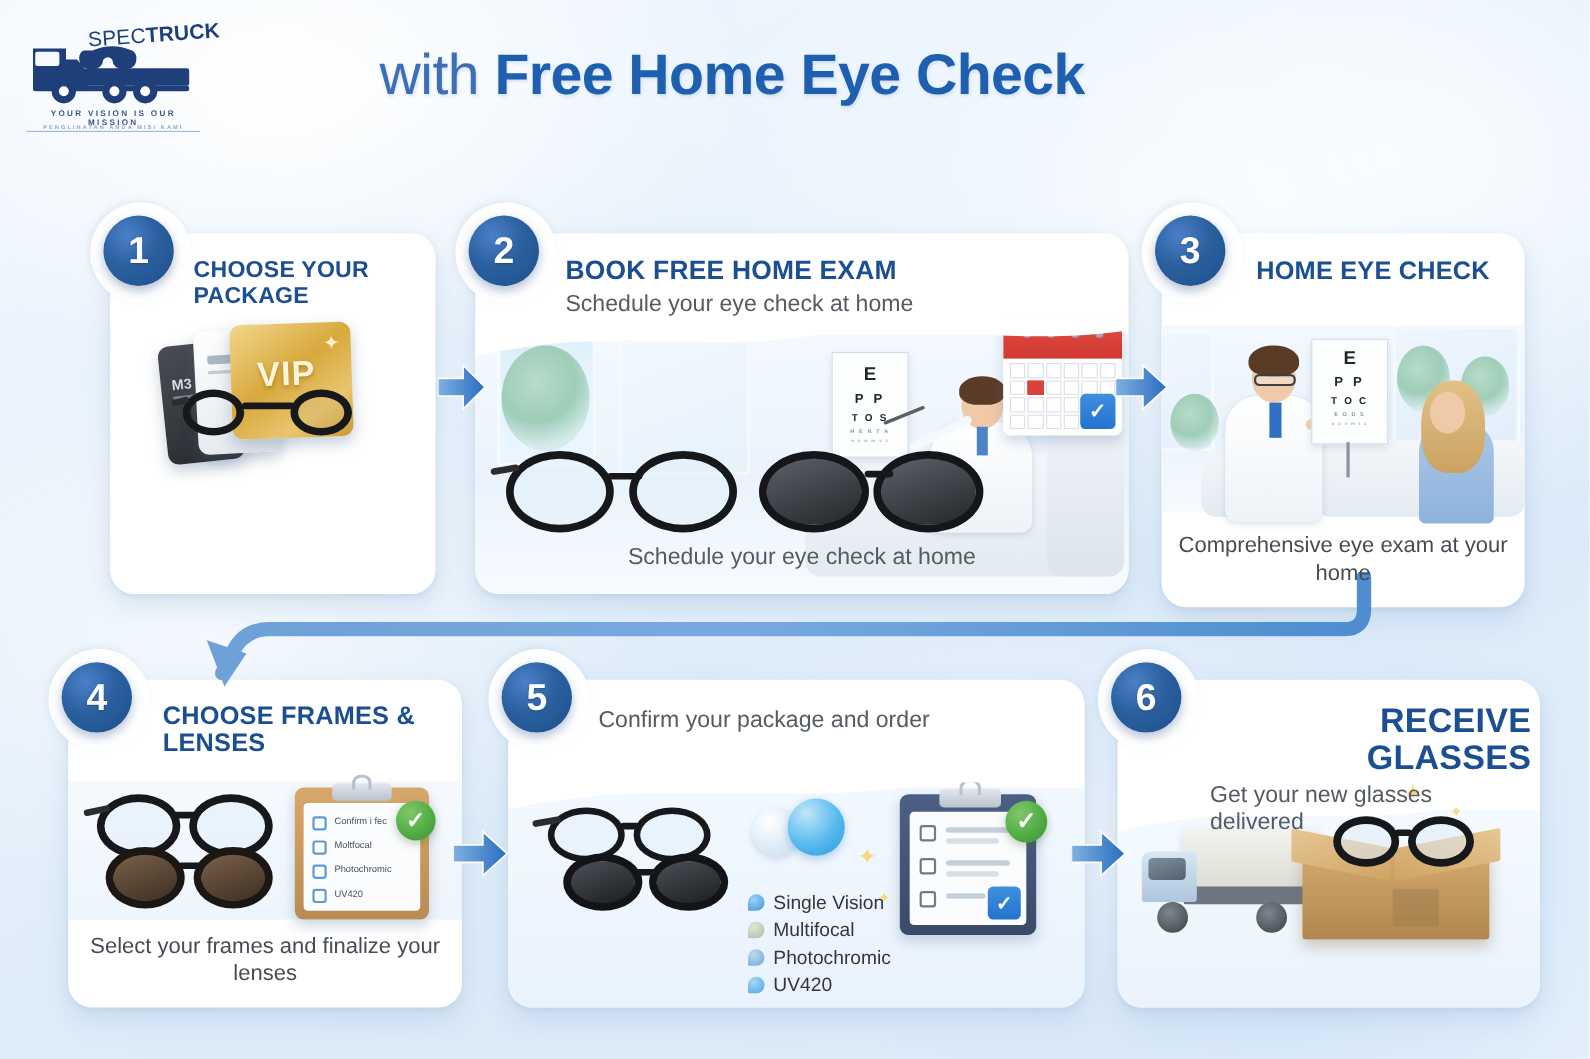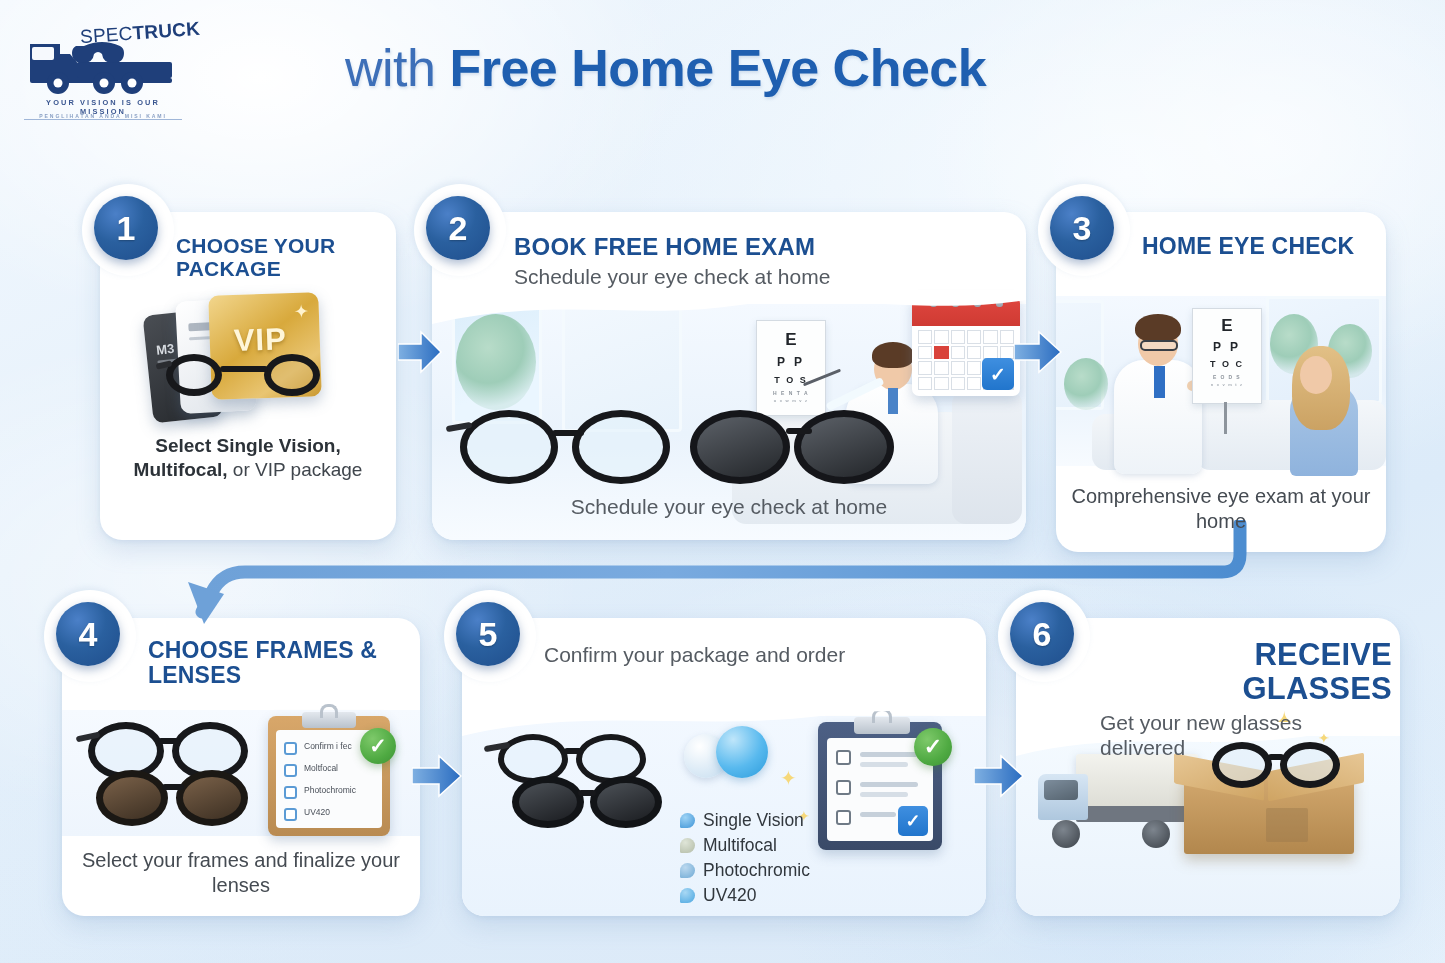--- a/index.html
+++ b/index.html
@@ -201,23 +201,20 @@
       <div style="position:absolute; right:10px; top:8px; color:#fff3cf; font-size:18px;">✦</div>
     </div>
 
     <div class="glass" style="left:62px; top:138px; width:165px; height:48px;">
       <div class="lens" style="left:4px; top:4px; width:56px; height:42px;"></div>
       <div class="lens" style="left:102px; top:4px; width:56px; height:42px; border-color:#17181b; background:rgba(210,178,110,.35);"></div>
       <div class="bridge" style="left:58px; top:16px; width:48px;"></div>
       <div class="temple" style="left:-6px; top:12px; width:16px; transform:rotate(-14deg);"></div>
     </div>
   </div>
-  <div class="cap" style="left:10px; right:10px; top:222px; font-size:19px;">
-    <span class="b">Select Single Vision, Multifocal,</span><span> or VIP package</span>
-  </div>
 </div>
 
 <div class="arrow" style="left:398px; top:328px; width:44px; height:48px;">
   <svg width="44" height="48" viewBox="0 0 44 48" xmlns="http://www.w3.org/2000/svg">
     <defs>
         <linearGradient id="ag1" x1="0" y1="0" x2="1" y2="0">
       <stop offset="0%" stop-color="#7fb0e2"></stop>
           <stop offset="100%" stop-color="#2a6cc0"></stop>
         </linearGradient>
       </defs>

